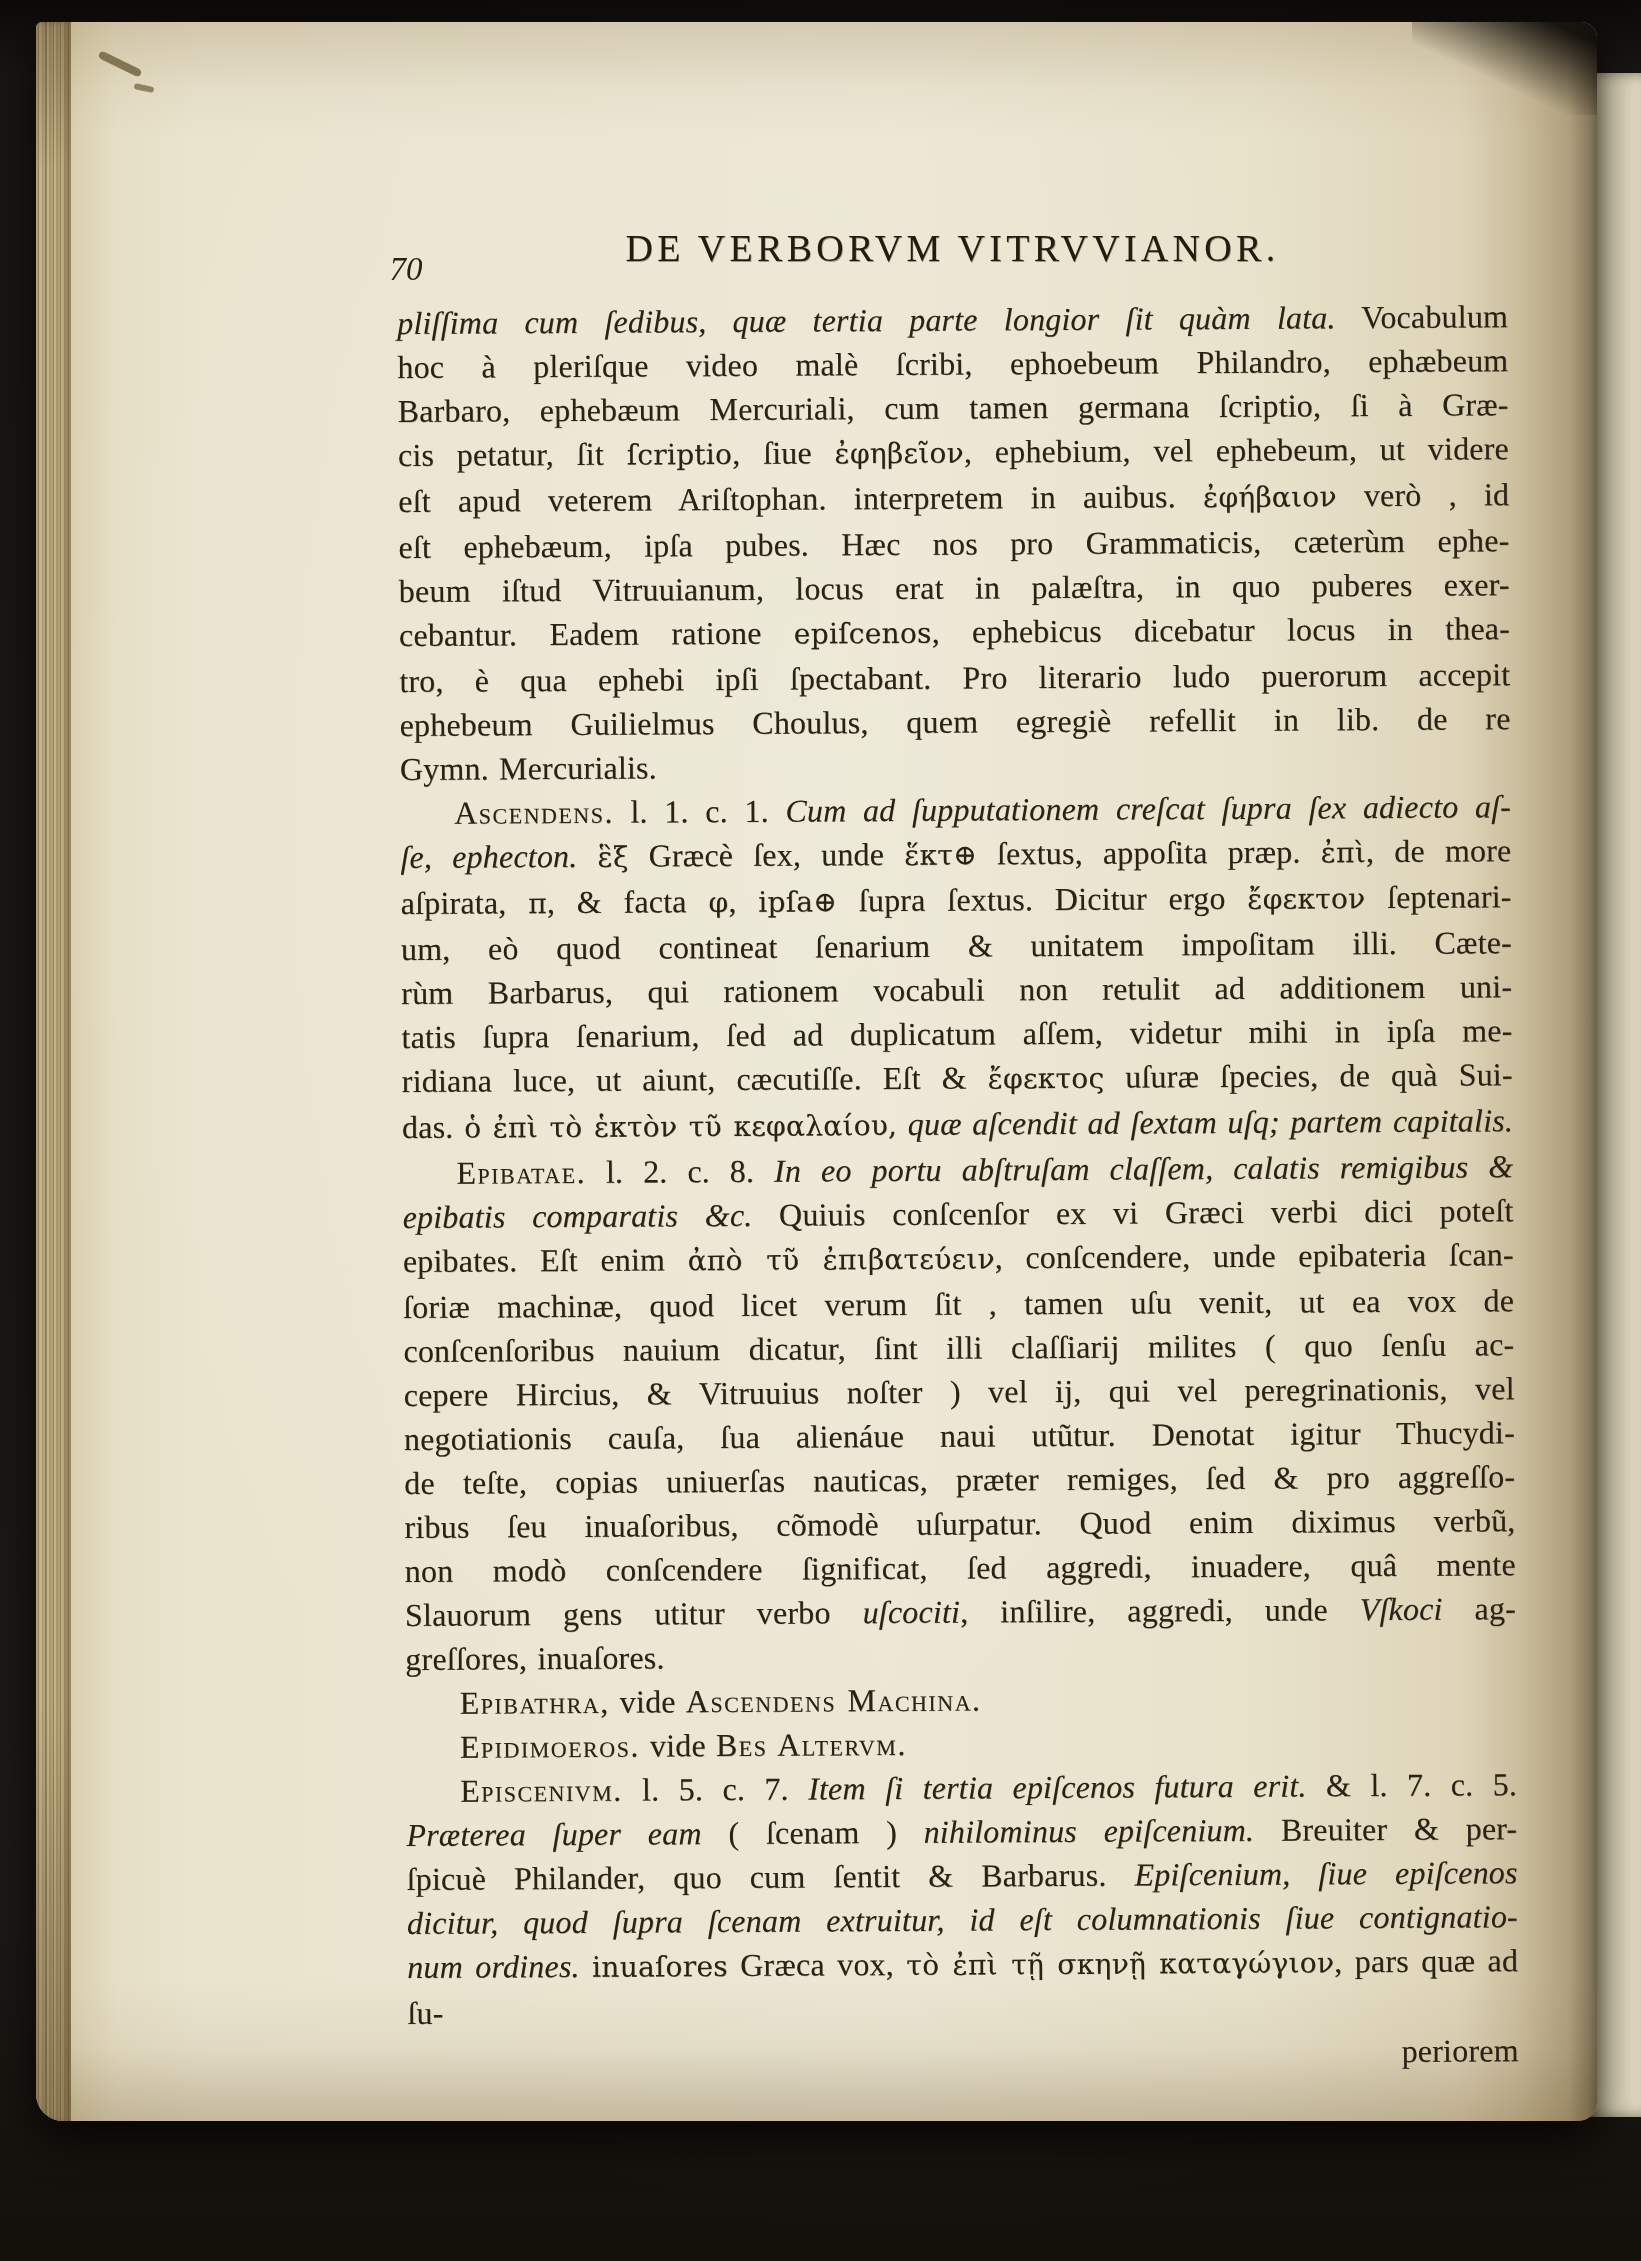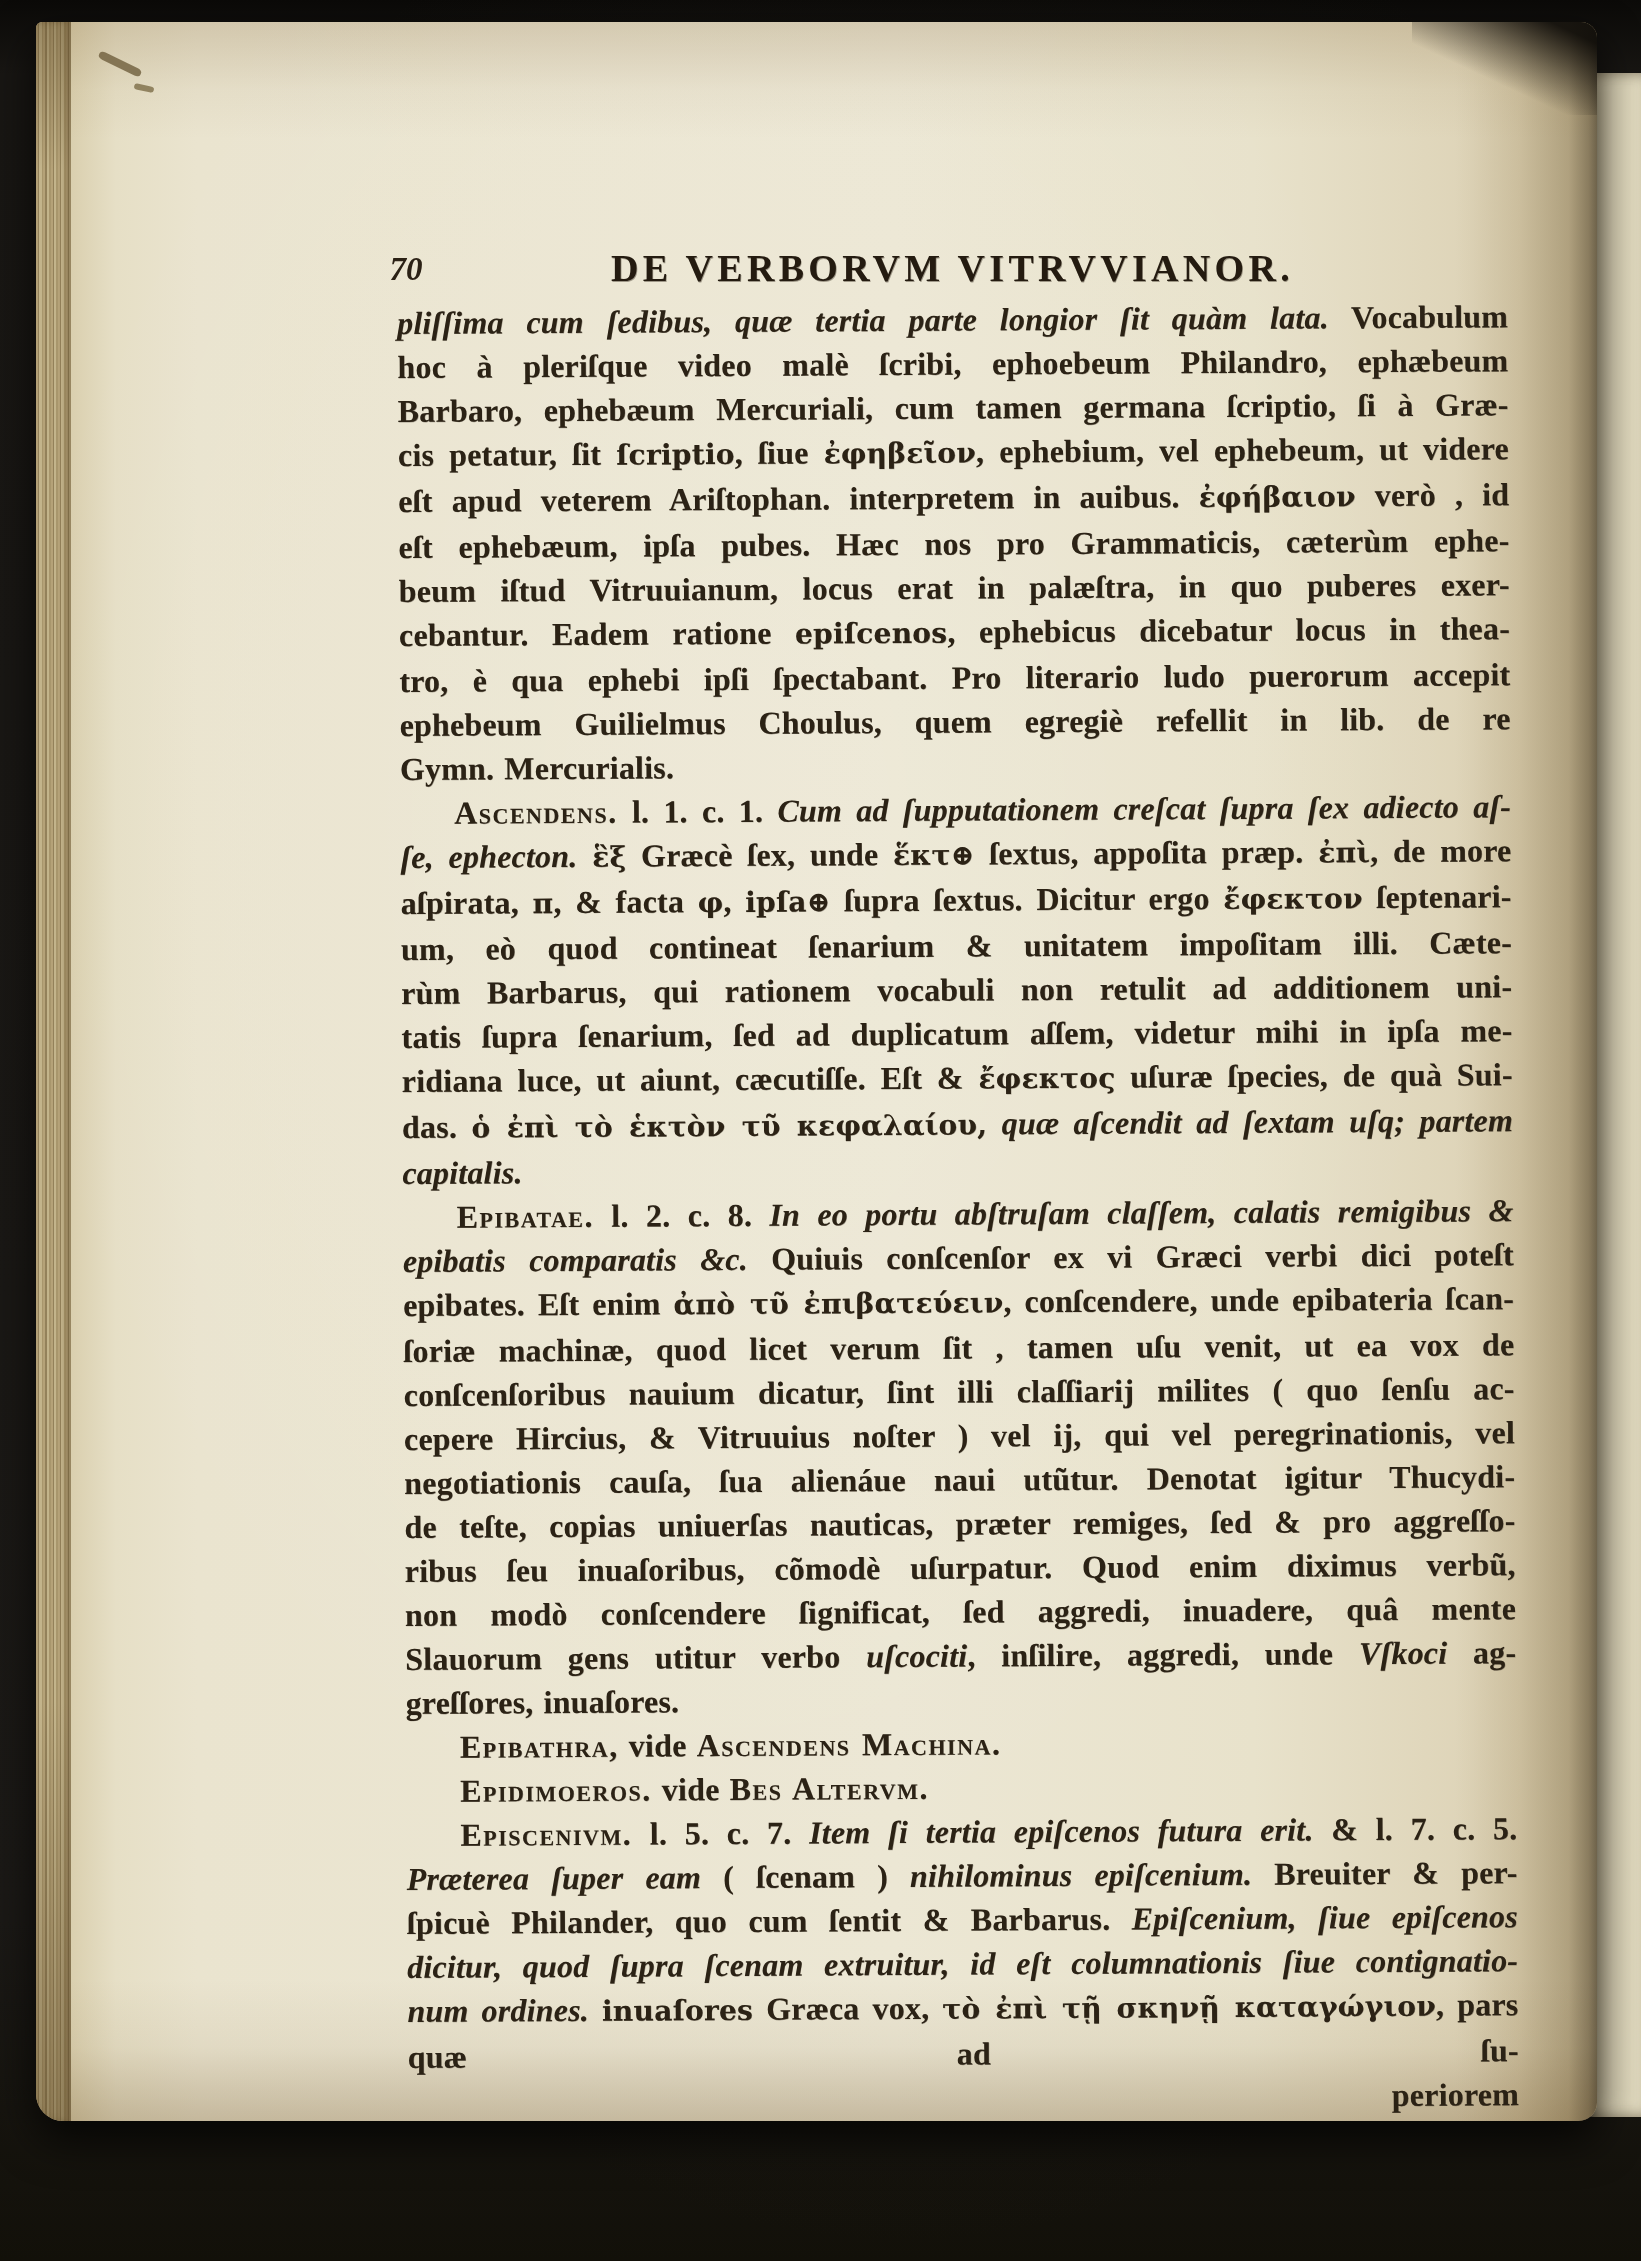--- a/index.html
+++ b/index.html
@@ -5,21 +5,20 @@
   html,body{margin:0;padding:0;background:#0e0d0b;}
   .photo{
     position:relative;
     width:1641px;height:2261px;
     overflow:hidden;
     background:
       radial-gradient(ellipse at 55% 45%, rgba(70,64,54,0.25), transparent 70%),
       linear-gradient(180deg,#0b0a08 0,#181613 74px,#1b1916 85%,#121009 100%),
       #171512;
     font-family:"Liberation Serif","DejaVu Serif",serif;
-    font-weight:bold;
   }
   
   .facing-page{
     position:absolute;left:1578px;top:73px;width:63px;height:2044px;
     background:linear-gradient(90deg,#6d6049 0,#b8ad8e 22%,#d9d1b5 55%,#e3dcc1 100%);
     border-radius:6.2px 0 0 16px;
     box-shadow:inset 8.6px 0 13.6px rgba(40,30,14,.55);
   }
   
   .page{
@@ -53,21 +52,21 @@
     background:linear-gradient(205deg, rgba(12,10,7,.92) 12%, rgba(12,10,7,.4) 38%, transparent 60%);
   }
   .smudge{position:absolute;left:61px;top:38px;width:46px;height:8px;border-radius:5px/3.1px;
     background:#6e5e3c;transform:rotate(26deg);opacity:.8;}
   .smudge2{position:absolute;left:98px;top:63px;width:20px;height:6.2px;border-radius:3.7px/2.5px;
     background:#75653f;transform:rotate(12deg);opacity:.75;}
 
   .header{position:absolute;left:361px;top:204px;width:1111px;height:74px;color:#2a2015;}
   .running-title{
     display:block;text-align:center;font-size:38px;letter-spacing:4.3px;
-    color:#241b10;text-shadow:0.6px 0.6px 0.6px rgba(43,32,20,.4);margin-top:20px;
+    color:#241b10;text-shadow:0.6px 0.6px 0.6px rgba(43,32,20,.4);
   }
   .pagenum{
     position:absolute;left:-7.4px;top:25px;font-size:33px;font-style:italic;color:#2b2115;
   }
 
   .text-block{
     position:absolute;left:361px;top:279px;width:1111px;
     font-size:32px;line-height:44px;color:#2b2215;
     transform:rotate(-0.35deg);transform-origin:0 0;
     text-shadow:0.4px 0.4px 0.6px rgba(43,32,20,.38);

